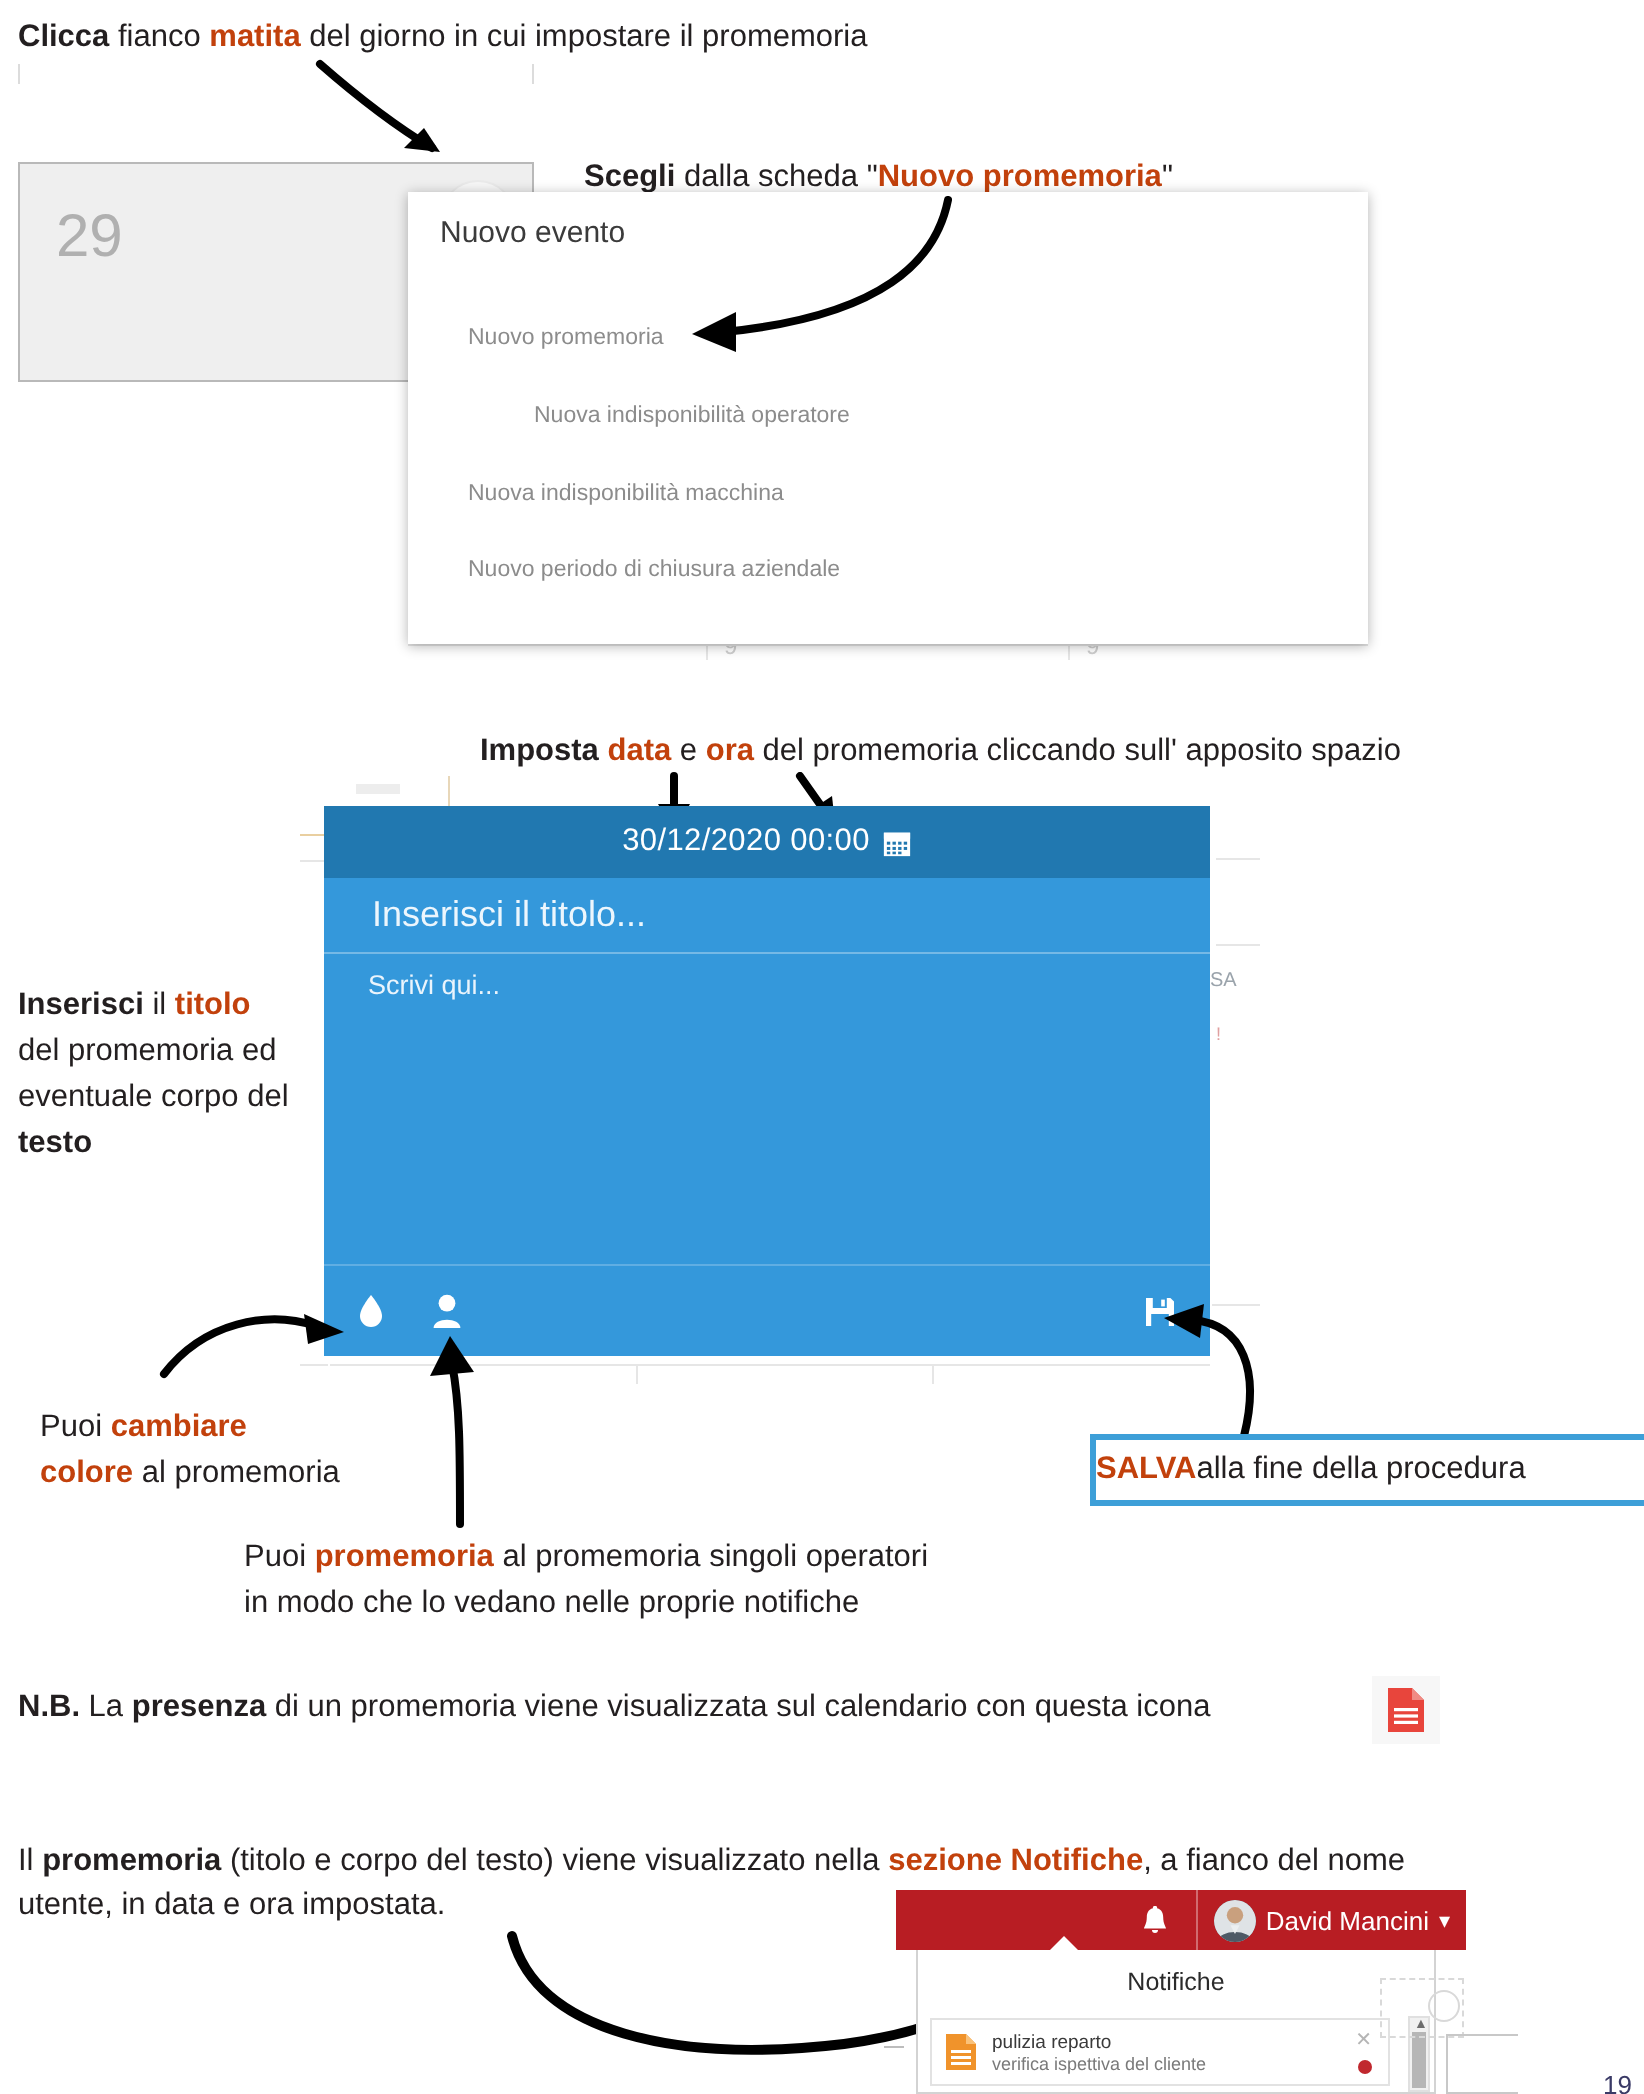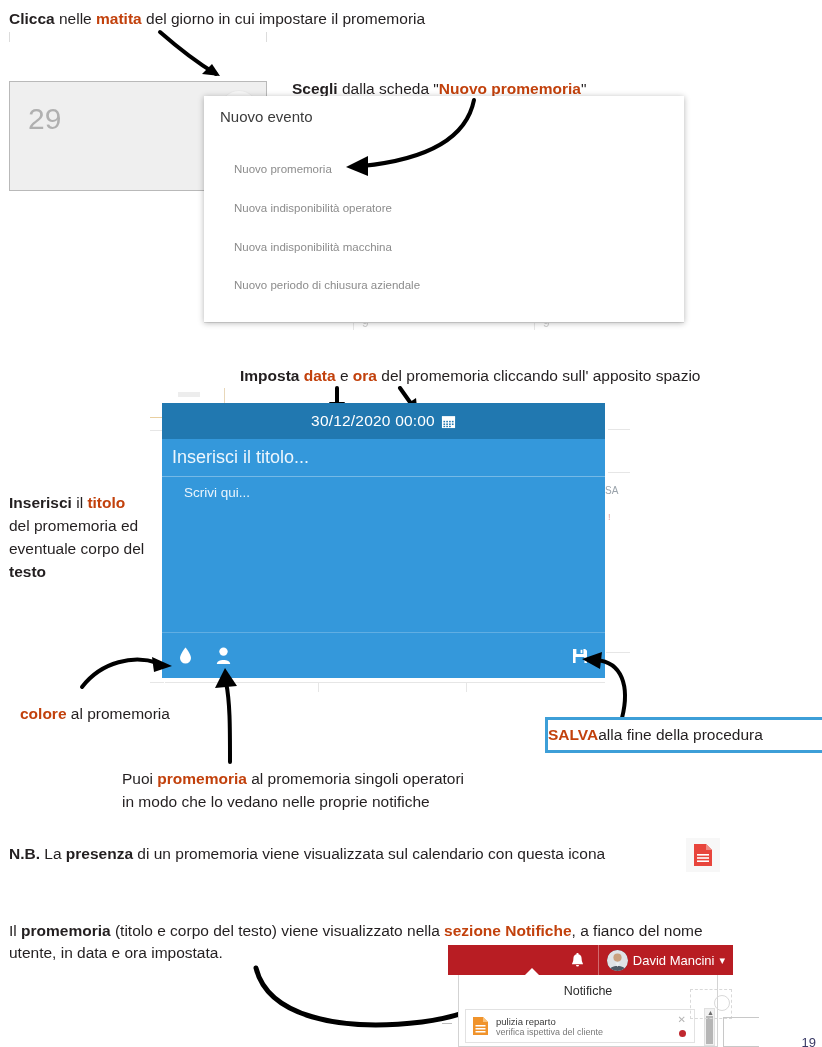--- a/index.html
+++ b/index.html
@@ -58,21 +58,21 @@
     background:#3498db; color:#ffffff;
   }
   #reminder-header {
     position:relative; height:36px; background:#2178b0;
     display:flex; align-items:center; justify-content:center;
     font-size:15.5px; letter-spacing:.2px;
   }
   #reminder-header .cal-glyph { margin-left:6px; font-size:14px; line-height:1; }
   #reminder-title-row {
     height:38px; border-bottom:1px solid rgba(255,255,255,0.32);
-    display:flex; align-items:center; padding-left:10px;
+    display:flex; align-items:center; padding-left:24px;
     font-size:18px; color:#ecf6fd;
   }
   #reminder-body-row {
     padding:8px 0 0 22px; font-size:13.5px; color:#eaf4fc;
   }
   #reminder-toolbar {
     position:absolute; left:0; right:0; bottom:0; height:46px;
     border-top:1px solid rgba(255,255,255,0.22);
     display:flex; align-items:center;
   }
@@ -130,21 +130,21 @@
   #notif-scroll .thumb { position:absolute; left:1px; top:7px; width:7px; height:28px; background:#b6b6b6; }
   #notif-scroll .uparrow { position:absolute; left:2px; top:1px; font-size:7px; color:#6d6d6d; line-height:6px; }
 
   #page-number { right:6px; bottom:-3px; font-size:13px; color:#3a3a66; }
   svg { display:block; }
 </style>
 </head>
 <body>
 
 <div class="abs ann" style="left:9px; top:8px; width:600px;">
-  <b>Clicca</b><span> nelle </span><span class="hl">matita</span><span> del giorno in cui impostare il promemoria</span>
+  <b>Clicca</b><span> fianco </span><span class="hl">matita</span><span> del giorno in cui impostare il promemoria</span>
 </div>
 
 <div class="abs" id="calendar-strip">
   <div class="vline" style="left:9px;"></div>
   <div class="vline" style="left:266px;"></div>
   <div id="cal-cell">
     <div id="cal-daynum">29</div>
     <div id="pencil-btn">
       <svg width="20" height="20" viewBox="0 0 24 24">
         <path d="M4.5 19.5l1-4 11-11 3 3-11 11-4 1z" fill="#c0392b" stroke="#8e2b20" stroke-width="1"></path>
@@ -166,21 +166,21 @@
 
 <div class="faint-num" style="left:362px; top:316px;">9</div>
 <div class="faint-num" style="left:543px; top:316px;">9</div>
 <div class="faint-line" style="left:204px; top:322px; width:480px; height:1px;"></div>
 <div class="faint-line" style="left:353px; top:322px; width:1px; height:8px;"></div>
 <div class="faint-line" style="left:534px; top:322px; width:1px; height:8px;"></div>
 
 <div class="abs" id="nuovo-evento-panel">
   <div id="nuovo-evento-title">Nuovo evento</div>
   <div class="evt-item" style="top:67px;">Nuovo promemoria</div>
-  <div class="evt-item" style="top:106px;">Nuova indisponibilità operatore</div>
+  <div class="evt-item" style="top:106px;margin-left:33px;">Nuova indisponibilità operatore</div>
   <div class="evt-item" style="top:145px;">Nuova indisponibilità macchina</div>
   <div class="evt-item" style="top:183px;">Nuovo periodo di chiusura aziendale</div>
 </div>
 
 <svg class="abs" style="left:338px; top:96px;" width="150" height="84" viewBox="0 0 150 84">
   <path d="M136 4 C 130 34, 104 62, 24 70" stroke="#000" stroke-width="4" fill="none" stroke-linecap="round"></path>
   <path d="M8 71 L 30 60 L 30 80 Z" fill="#000"></path>
 </svg>
 
 <div class="abs ann" style="left:240px; top:365px; width:560px;">
@@ -276,20 +276,21 @@
   <path d="M24 96 C 24 60, 24 36, 20 16" stroke="#000" stroke-width="4" fill="none" stroke-linecap="round"></path>
   <path d="M19 2 L 9 22 L 31 20 Z" fill="#000"></path>
 </svg>
 
 <svg class="abs" style="left:578px; top:652px;" width="62" height="72" viewBox="0 0 62 72">
   <path d="M18 8 C 44 10, 52 34, 44 66" stroke="#000" stroke-width="4" fill="none" stroke-linecap="round"></path>
   <path d="M4 7 L 24 0 L 22 17 Z" fill="#000"></path>
 </svg>
 
 <div class="abs ann" style="left:20px; top:702px; width:210px; line-height:23px;">
+  <div><span>Puoi </span><span class="hl">cambiare</span></div>
   <div><span class="hl">colore</span><span> al promemoria</span></div>
 </div>
 
 <div class="abs" id="salva-box">
   <span class="hl">SALVA</span>
     <span> alla fine della procedura</span>
 </div>
 
 <div class="abs ann" style="left:122px; top:767px; width:420px; line-height:23px;">
   <div><span>Puoi </span><span class="hl">promemoria</span><span> al promemoria singoli operatori</span></div>

